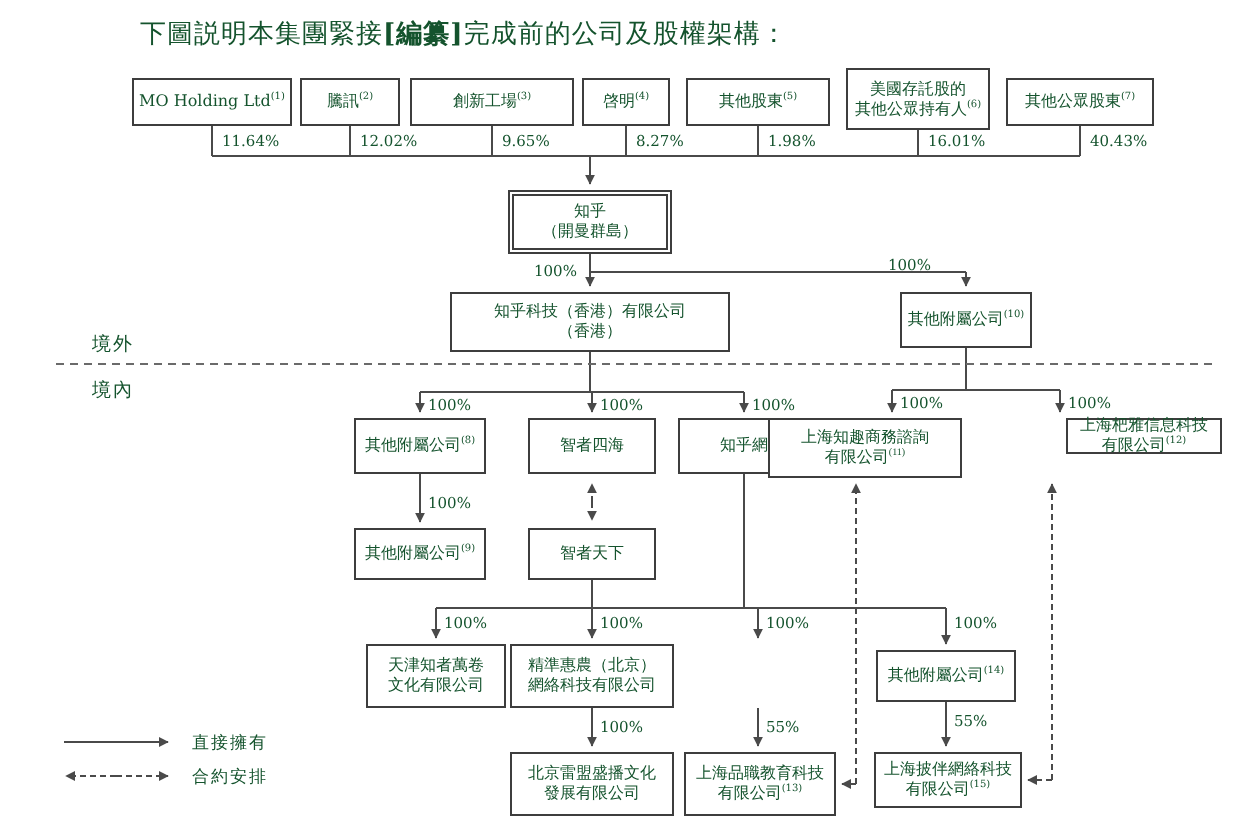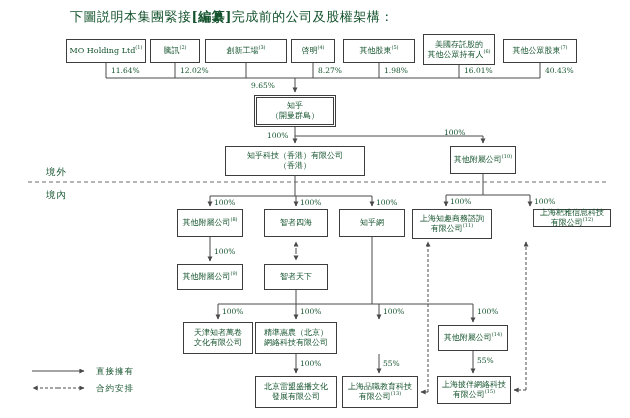--- a/index.html
+++ b/index.html
@@ -109,21 +109,21 @@
   <div class="box" style="left:423px;top:34px;width:72px;height:31px;">
     <div>美國存託股的</div>
     <div><span>其他公眾持有人</span><sup>(6)</sup></div>
   </div>
   <div class="box" style="left:503px;top:39px;width:74px;height:24px;">
     <div><span>其他公眾股東</span><sup>(7)</sup></div>
   </div>
 
   <div class="pct" style="left:111px;top:66px;">11.64%</div>
   <div class="pct" style="left:180px;top:66px;">12.02%</div>
-  <div class="pct" style="left:251px;top:66px;margin-top:15px;">9.65%</div>
+  <div class="pct" style="left:251px;top:66px;">9.65%</div>
   <div class="pct" style="left:318px;top:66px;">8.27%</div>
   <div class="pct" style="left:384px;top:66px;">1.98%</div>
   <div class="pct" style="left:464px;top:66px;">16.01%</div>
   <div class="pct" style="left:545px;top:66px;">40.43%</div>
 
   <div class="box dbl" style="left:254px;top:95px;width:82px;height:32px;">
     <div>知乎</div>
     <div>（開曼群島）</div>
   </div>
   <div class="pct" style="left:267px;top:131px;">100%</div>
@@ -148,21 +148,21 @@
 
   <div class="box" style="left:177px;top:209px;width:66px;height:28px;">
     <div><span>其他附屬公司</span><sup>(8)</sup></div>
   </div>
   <div class="box" style="left:264px;top:209px;width:64px;height:28px;">
     <div>智者四海</div>
   </div>
   <div class="box" style="left:339px;top:209px;width:66px;height:28px;">
     <div>知乎網</div>
   </div>
-  <div class="box" style="left:412px;top:209px;width:80px;height:30px;">
+  <div class="box" style="left:384px;top:209px;width:97px;height:30px;font-family:Liberation Serif, serif;">
     <div>上海知趣商務諮詢</div>
     <div><span>有限公司</span><sup>(11)</sup></div>
   </div>
   <div class="box" style="left:491px;top:209px;width:78px;height:18px;margin-left:42px;">
     <div>上海杷雅信息科技</div>
     <div><span>有限公司</span><sup>(12)</sup></div>
   </div>
 
   <div class="pct" style="left:214px;top:247px;">100%</div>
   <div class="box" style="left:177px;top:264px;width:66px;height:26px;">

